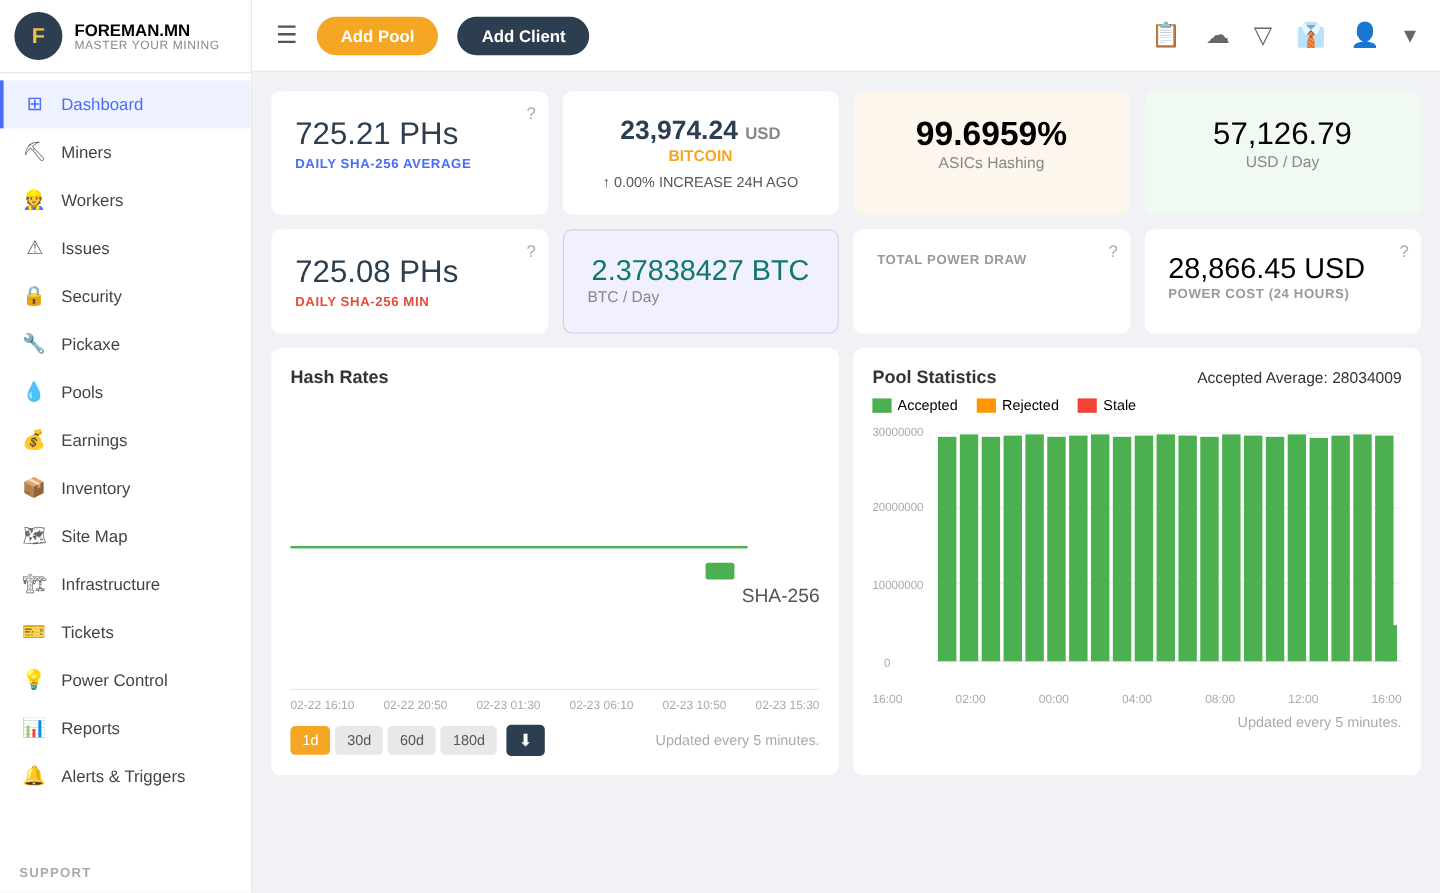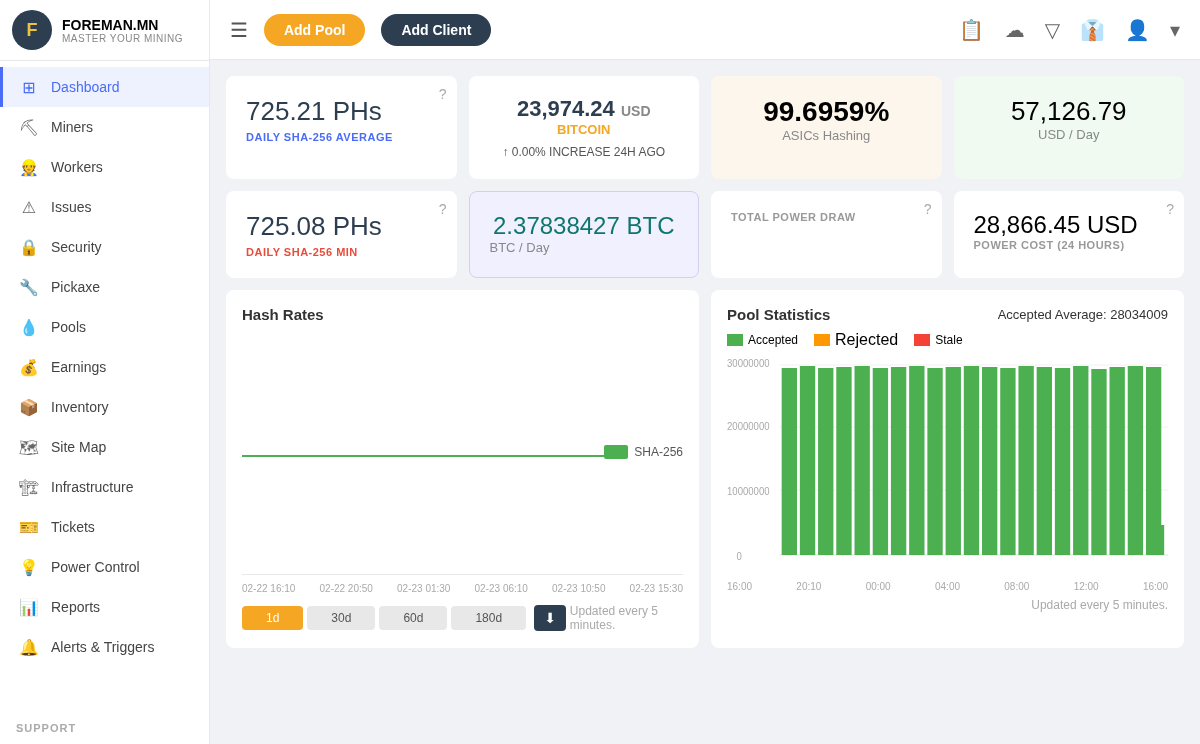--- a/index.html
+++ b/index.html
@@ -137,21 +137,21 @@
     .chart-title { font-size: 15px; font-weight: 600; color: #333; margin-bottom: 12px; }
 
     .chart-time-labels {
       display: flex;
       justify-content: space-between;
       font-size: 10px;
       color: #aaa;
       margin-top: 8px;
     }
     .time-btn {
-      padding: 5px 24px;
+      padding: 5px 10px;
       border: none;
       border-radius: 4px;
       font-size: 12px;
       cursor: pointer;
     }
     .time-btn.active { background: #f5a623; color: #fff; }
     .time-btn.inactive { background: #e8e8e8; color: #555; }
     .download-btn {
       background: #2c3e50;
       color: #fff;
@@ -333,21 +333,21 @@
     </div>
 
     <div class="charts-row">
 
       <div class="chart-card">
         <div class="chart-title">Hash Rates</div>
         <div class="hashrate-chart-inner">
           <div class="hashrate-flat-line"></div>
           <div class="hashrate-legend-pos">
             <span style="display:inline-block;width:24px;height:14px;background:#4caf50;border-radius:2px;"></span>
-            <span style="font-size:12px;color:#555;">SHA-256</span>
+            <span style="font-size:16px;color:#555;margin-top:44px;">SHA-256</span>
           </div>
         </div>
         <div class="chart-time-labels">
           <span>02-22 16:10</span>
           <span>02-22 20:50</span>
           <span>02-23 01:30</span>
           <span>02-23 06:10</span>
           <span>02-23 10:50</span>
           <span>02-23 15:30</span>
         </div>
@@ -364,21 +364,21 @@
       <div class="chart-card">
         <div style="display:flex;justify-content:space-between;align-items:center;margin-bottom:8px;">
           <span class="chart-title" style="margin:0;">Pool Statistics</span>
           <span style="font-size:13px;color:#333;">Accepted Average: 28034009</span>
         </div>
         <div style="display:flex;gap:16px;margin-bottom:6px;">
           <div style="display:flex;align-items:center;gap:5px;font-size:12px;">
             <span style="display:inline-block;width:16px;height:12px;background:#4caf50;"></span>
             <span>Accepted</span>
           </div>
-          <div style="display:flex;align-items:center;gap:5px;font-size:16px;">
+          <div style="display:flex;align-items:center;gap:5px;font-size:12px;">
             <span style="display:inline-block;width:16px;height:12px;background:#ff9800;"></span>
             <span>Rejected</span>
           </div>
           <div style="display:flex;align-items:center;gap:5px;font-size:12px;">
             <span style="display:inline-block;width:16px;height:12px;background:#f44336;"></span>
             <span>Stale</span>
           </div>
         </div>
         
         <svg width="100%" height="220" viewBox="0 0 460 220" preserveAspectRatio="none">
@@ -412,21 +412,21 @@
           <rect x="361" y="11" width="16" height="189" fill="#4caf50"></rect>
           <rect x="380" y="14" width="16" height="186" fill="#4caf50"></rect>
           <rect x="399" y="12" width="16" height="188" fill="#4caf50"></rect>
           <rect x="418" y="11" width="16" height="189" fill="#4caf50"></rect>
           <rect x="437" y="12" width="16" height="188" fill="#4caf50"></rect>
 
           <rect x="444" y="170" width="12" height="30" fill="#4caf50"></rect>
         </svg>
         <div style="display:flex;justify-content:space-between;font-size:10px;color:#aaa;margin-top:2px;">
           <span>16:00</span>
-          <span>20:10</span>
+          <span>02:00</span>
           <span>00:00</span>
           <span>04:00</span>
           <span>08:00</span>
           <span>12:00</span>
           <span>16:00</span>
         </div>
         <div style="text-align:right;font-size:12px;color:#aaa;margin-top:6px;">Updated every 5 minutes.</div>
       </div>
     </div>
   </div>

